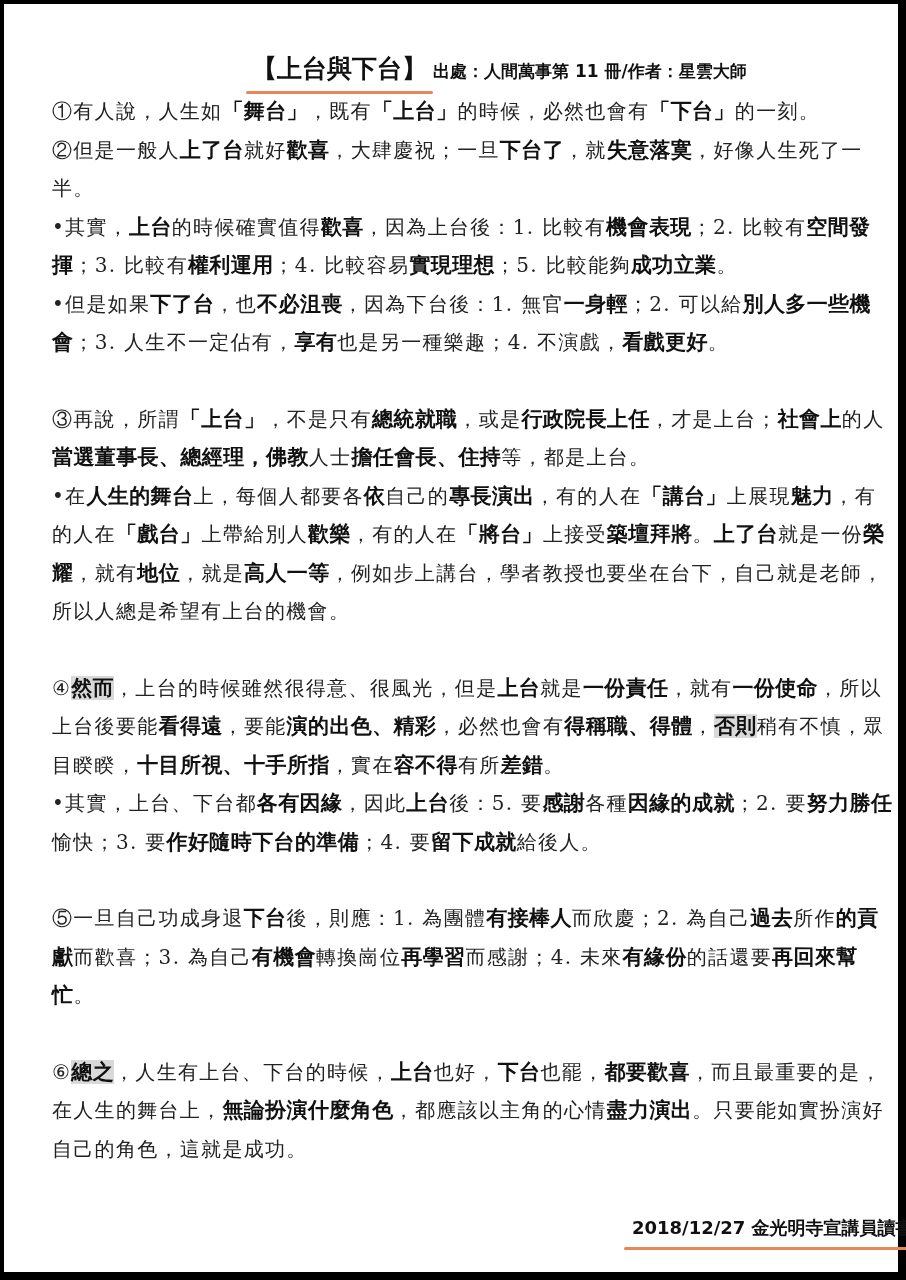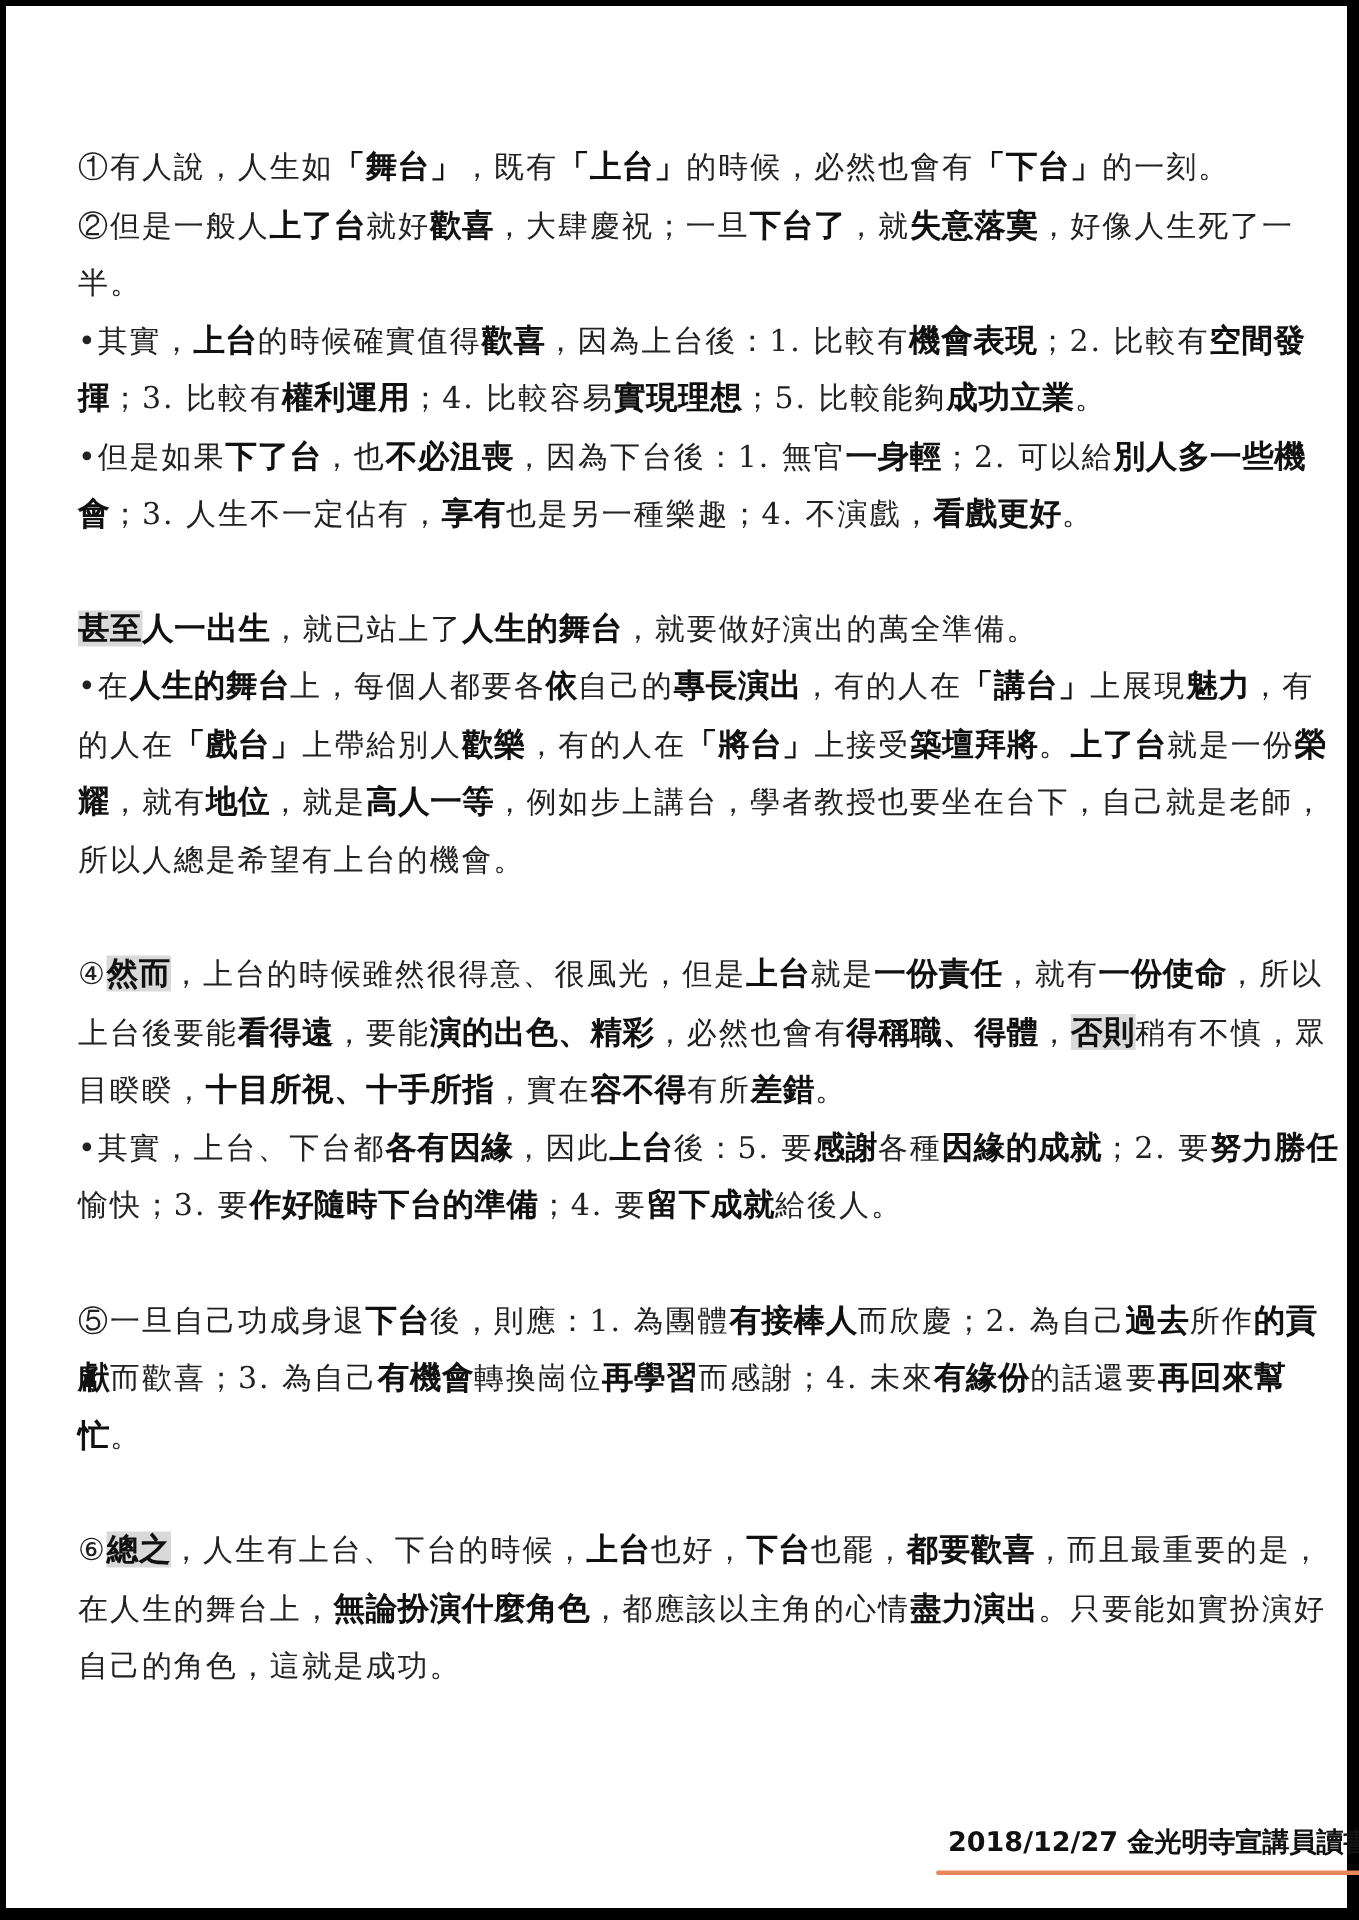--- a/index.html
+++ b/index.html
@@ -14,28 +14,31 @@
   .gap{height:38px;}
   b{font-family:"DejaVu Sans","Liberation Sans",sans-serif;font-weight:bold;color:#111;font-size:21px;letter-spacing:0.4px;}
   .hl{background:#d9d9d9;}
   .footer{position:absolute;left:628px;top:1212px;font-family:"DejaVu Sans","Liberation Sans",sans-serif;font-weight:bold;font-size:18px;color:#111;white-space:nowrap;}
   .footer-ul{position:absolute;left:-8px;right:-4px;bottom:-10px;height:3px;background:#e8875a;border-radius:2px;}
 </style>
 </head>
 <body>
 
 <div class="page">
+  <div class="title-row">
+    <span class="title"><span>【上台與下台】</span><span class="title-ul"></span></span><span class="source">出處：人間萬事第 11 冊/作者：星雲大師</span>
+  </div>
 
   <div class="body" id="body">
       <p class="p"><span>①有人說，人生如</span><b>「舞台」</b><span>，既有</span><b>「上台」</b><span>的時候，必然也會有</span><b>「下台」</b><span>的一刻。</span></p>
       <p class="p"><span>②但是一般人</span><b>上了台</b><span>就好</span><b>歡喜</b><span>，大肆慶祝；一旦</span><b>下台了</b><span>，就</span><b>失意落寞</b><span>，好像人生死了一半。</span></p>
       <p class="p"><span>•其實，</span><b>上台</b><span>的時候確實值得</span><b>歡喜</b><span>，因為上台後：1. 比較有</span><b>機會表現</b><span>；2. 比較有</span><b>空間發揮</b><span>；3. 比較有</span><b>權利運用</b><span>；4. 比較容易</span><b>實現理想</b><span>；5. 比較能夠</span><b>成功立業</b><span>。</span></p>
       <p class="p"><span>•但是如果</span><b>下了台</b><span>，也</span><b>不必沮喪</b><span>，因為下台後：1. 無官</span><b>一身輕</b><span>；2. 可以給</span><b>別人多一些機會</b><span>；3. 人生不一定佔有，</span><b>享有</b><span>也是另一種樂趣；4. 不演戲，</span><b>看戲更好</b><span>。</span></p>
       <div class="gap"></div>
-      <p class="p"><b class="hl">甚至</b><b>人一出生</b><span>，就已站上了</span><b>人生的舞台</b><span>，就要做好演出的萬全準備。</span></p>
+      <p class="p"><span>③再說，所謂</span><b>「上台」</b><span>，不是只有</span><b>總統就職</b><span>，或是</span><b>行政院長上任</b><span>，才是上台；</span><b>社會上</b><span>的人</span><b>當選董事長、總經理，佛教</b><span>人士</span><b>擔任會長、住持</b><span>等，都是上台。</span></p>
       <p class="p"><span>•在</span><b>人生的舞台</b><span>上，每個人都要各</span><b>依</b><span>自己的</span><b>專長演出</b><span>，有的人在</span><b>「講台」</b><span>上展現</span><b>魅力</b><span>，有的人在</span><b>「戲台」</b><span>上帶給別人</span><b>歡樂</b><span>，有的人在</span><b>「將台」</b><span>上接受</span><b>築壇拜將</b><span>。</span><b>上了台</b><span>就是一份</span><b>榮耀</b><span>，就有</span><b>地位</b><span>，就是</span><b>高人一等</b><span>，例如步上講台，學者教授也要坐在台下，自己就是老師，所以人總是希望有上台的機會。</span></p>
       <div class="gap"></div>
       <p class="p"><span>④</span><b class="hl">然而</b><span>，上台的時候雖然很得意、很風光，但是</span><b>上台</b><span>就是</span><b>一份責任</b><span>，就有</span><b>一份使命</b><span>，所以上台後要能</span><b>看得遠</b><span>，要能</span><b>演的出色、精彩</b><span>，必然也會有</span><b>得稱職、得體</b><span>，</span><b class="hl">否則</b><span>稍有不慎，眾目睽睽，</span><b>十目所視、十手所指</b><span>，實在</span><b>容不得</b><span>有所</span><b>差錯</b><span>。</span></p>
       <p class="p"><span>•其實，上台、下台都</span><b>各有因緣</b><span>，因此</span><b>上台</b><span>後：5. 要</span><b>感謝</b><span>各種</span><b>因緣的成就</b><span>；2. 要</span><b>努力勝任</b><span>愉快；3. 要</span><b>作好隨時下台的準備</b><span>；4. 要</span><b>留下成就</b><span>給後人。</span></p>
       <div class="gap"></div>
       <p class="p"><span>⑤一旦自己功成身退</span><b>下台</b><span>後，則應：1. 為團體</span><b>有接棒人</b><span>而欣慶；2. 為自己</span><b>過去</b><span>所作</span><b>的貢獻</b><span>而歡喜；3. 為自己</span><b>有機會</b><span>轉換崗位</span><b>再學習</b><span>而感謝；4. 未來</span><b>有緣份</b><span>的話還要</span><b>再回來幫忙</b><span>。</span></p>
       <div class="gap"></div>
       <p class="p"><span>⑥</span><b class="hl">總之</b><span>，人生有上台、下台的時候，</span><b>上台</b><span>也好，</span><b>下台</b><span>也罷，</span><b>都要歡喜</b><span>，而且最重要的是，在人生的舞台上，</span><b>無論扮演什麼角色</b><span>，都應該以主角的心情</span><b>盡力演出</b><span>。只要能如實扮演好自己的角色，這就是成功。</span></p>
     </div>
 

